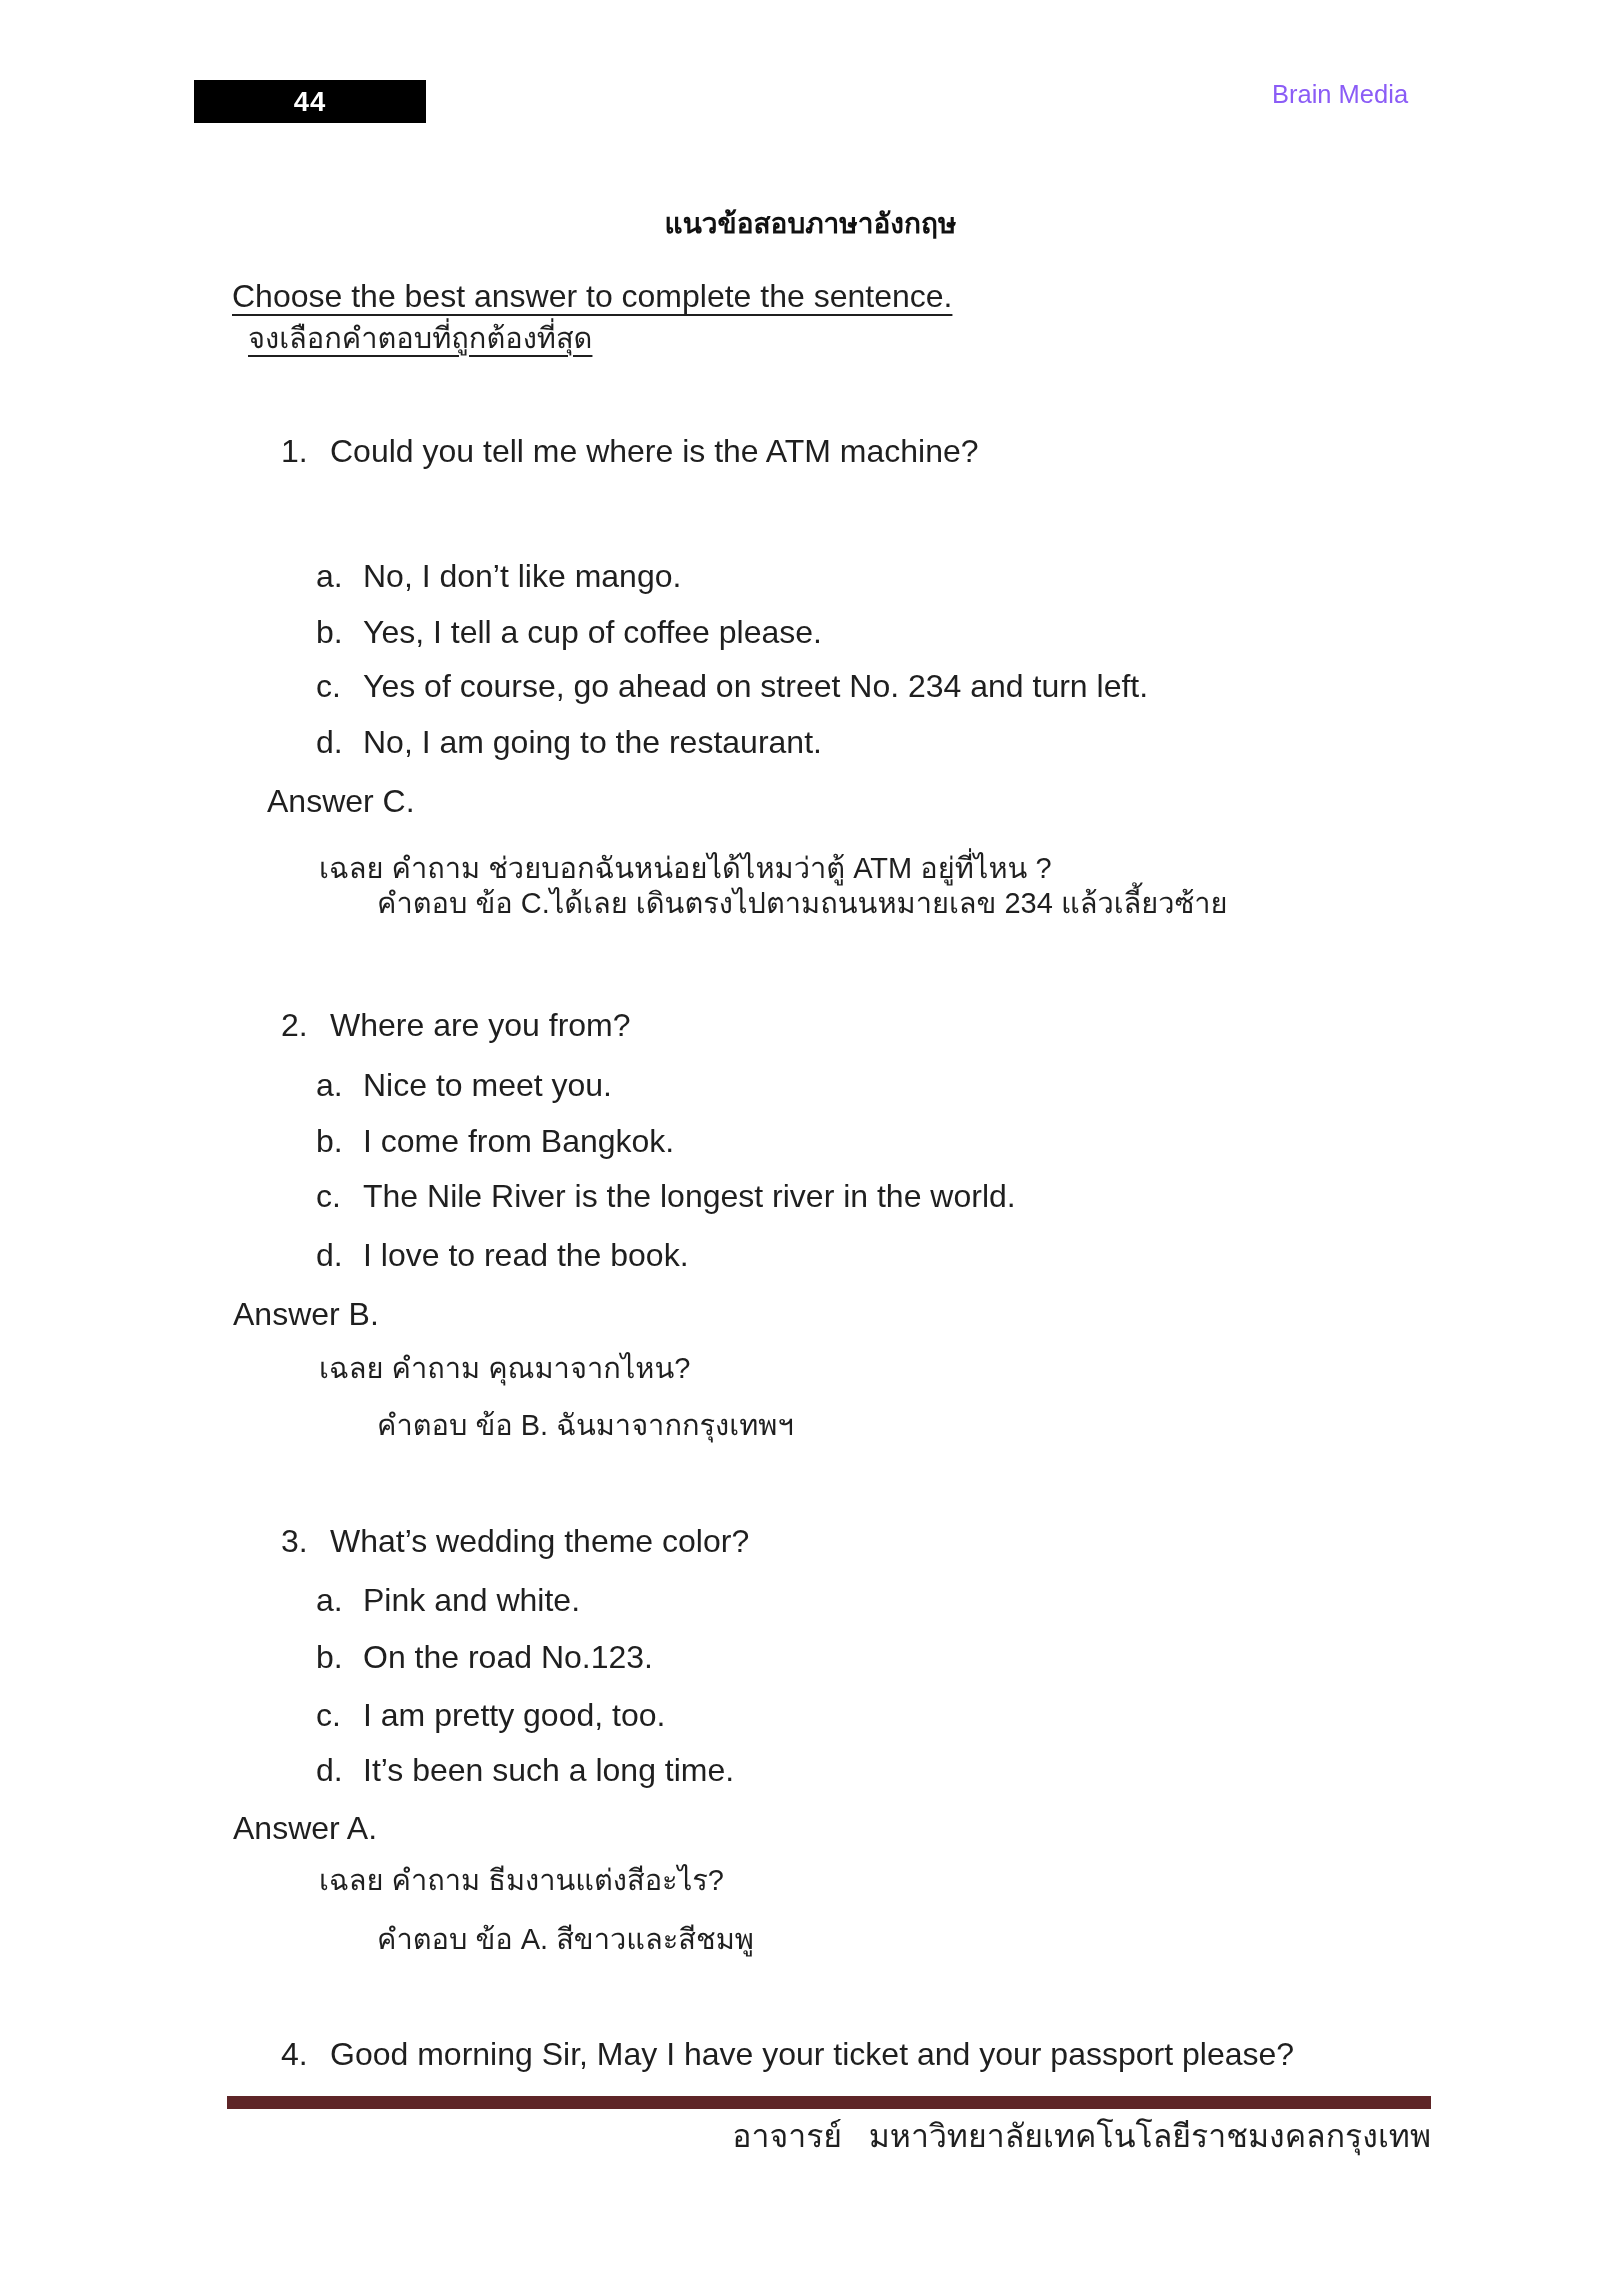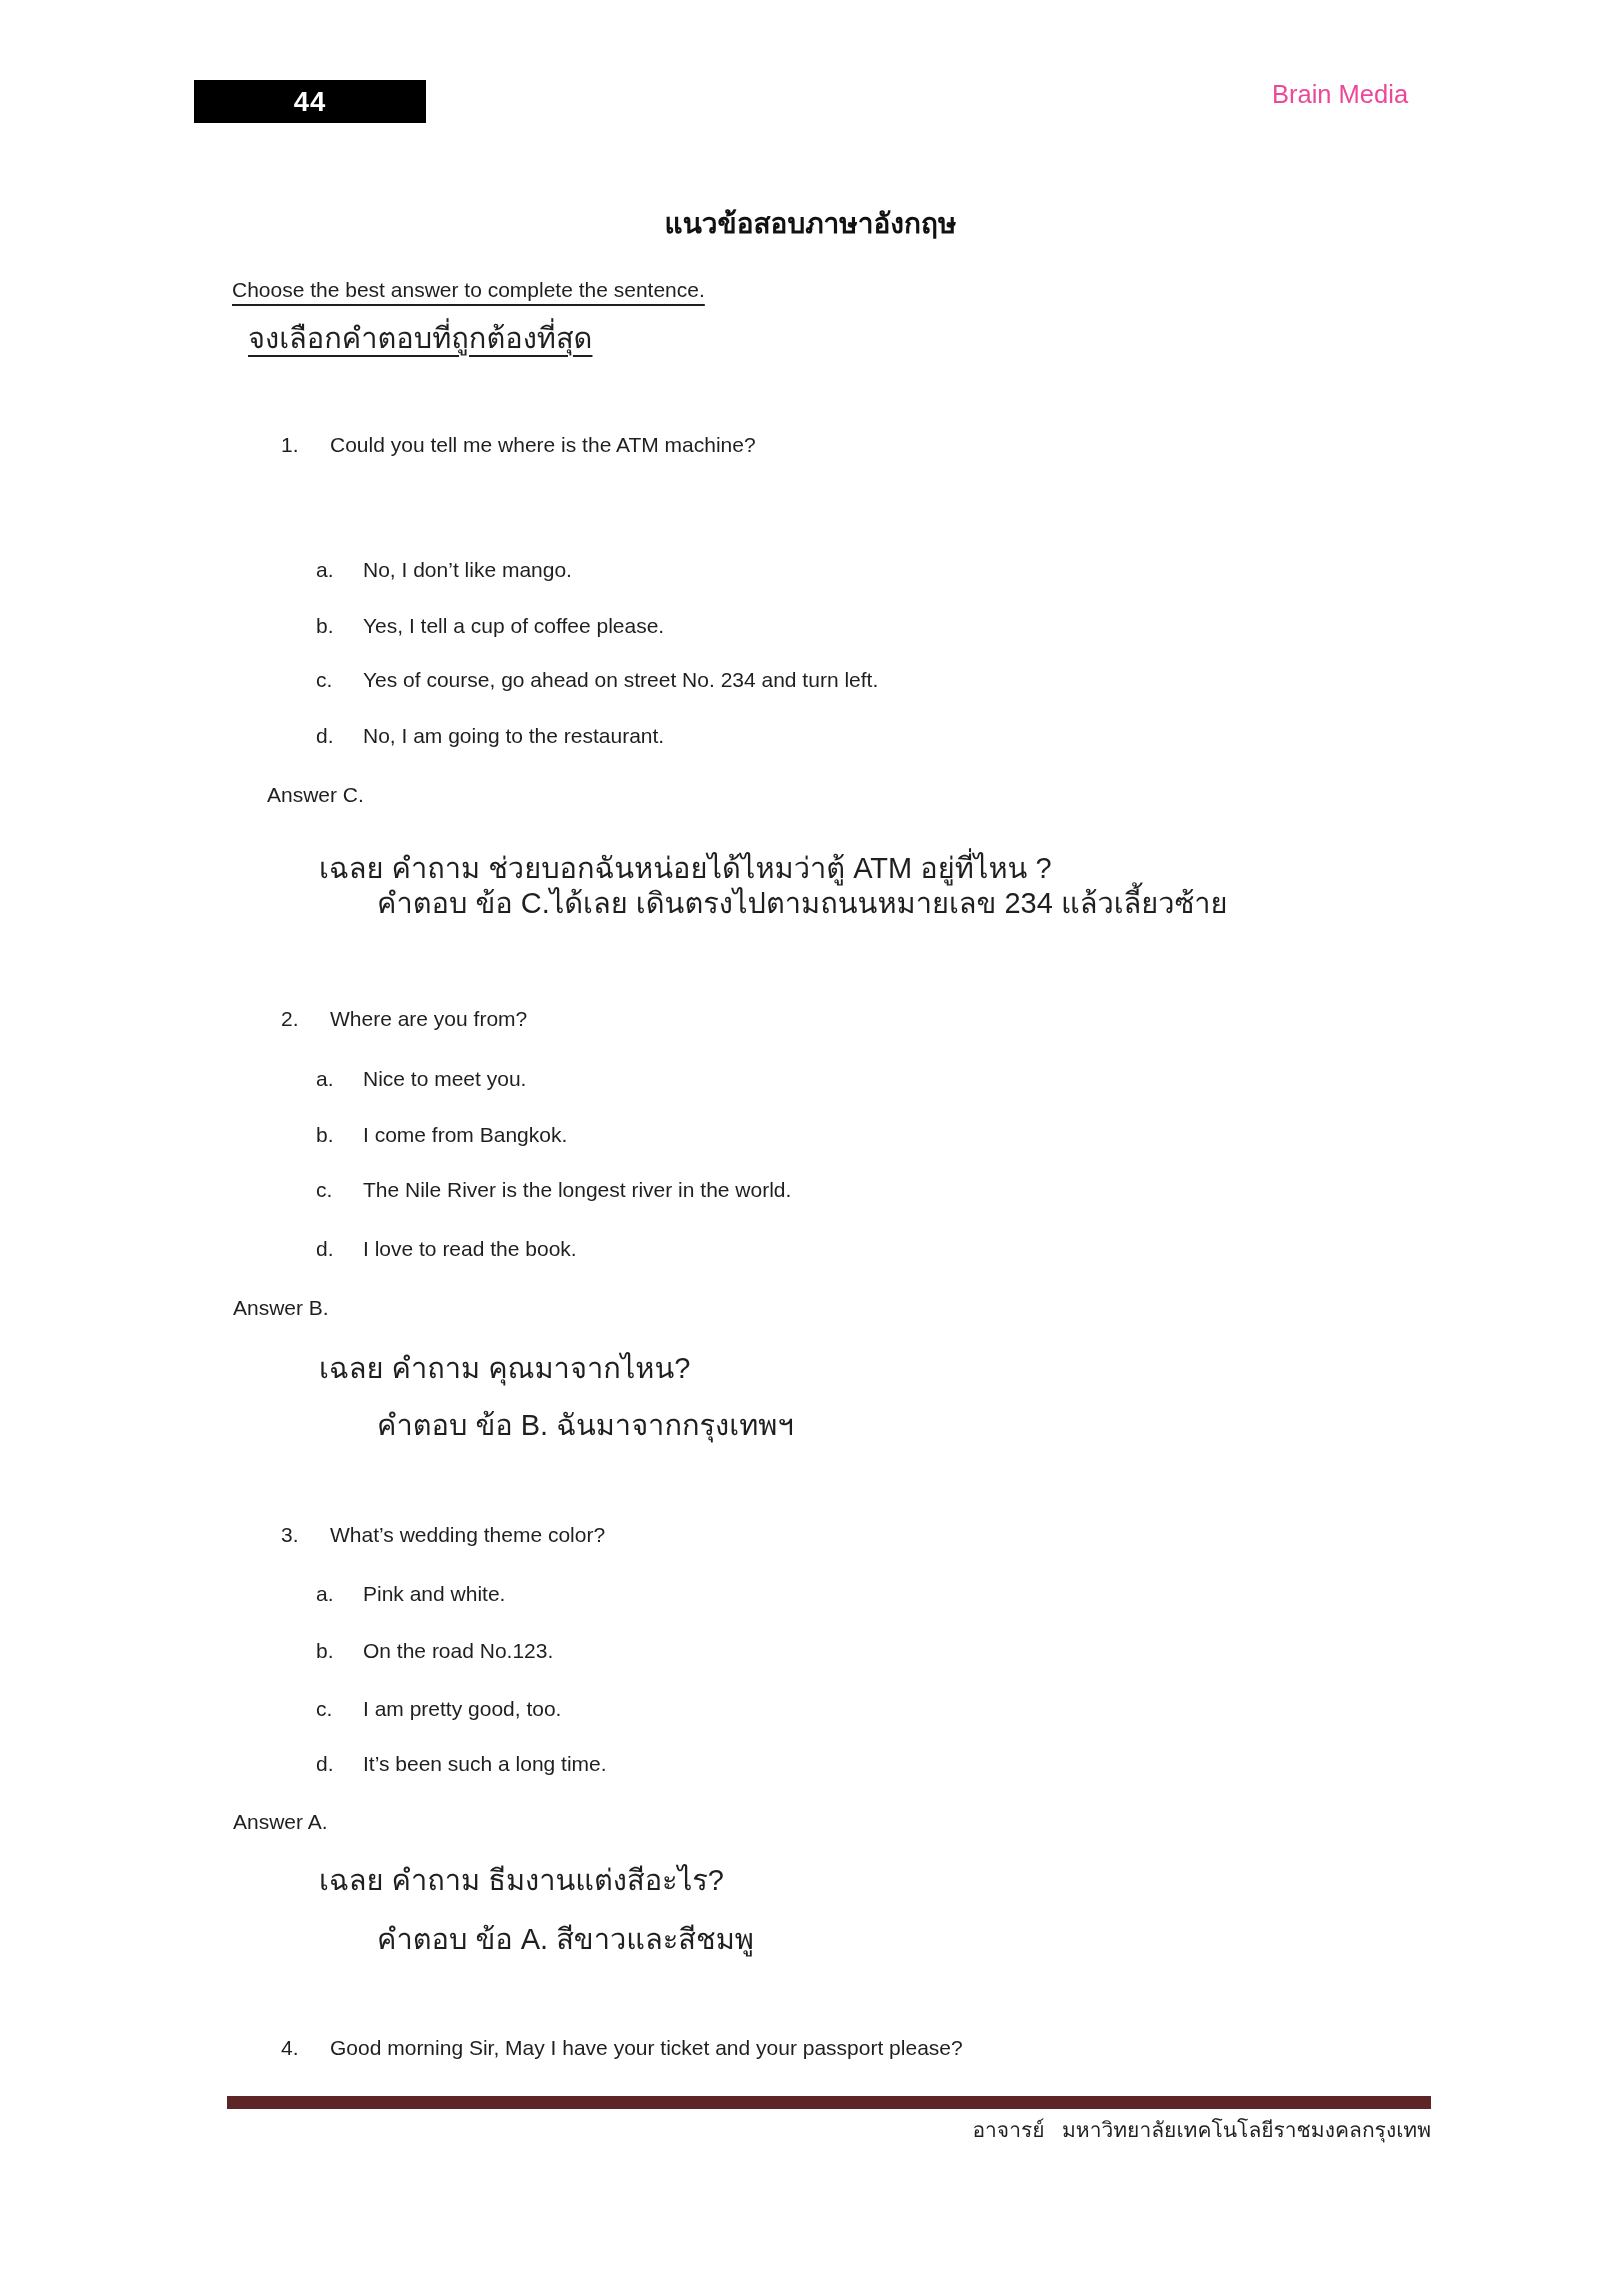--- a/index.html
+++ b/index.html
@@ -3,25 +3,25 @@
 <meta charset="utf-8">
 <style>
   :root{
     --text:#1f1f1f;
     --rule:#5e2527;
   }
   html,body{margin:0;padding:0;background:#ffffff;}
   body{font-family:"Liberation Sans","DejaVu Sans",sans-serif;color:var(--text);}
   .page{position:relative;width:1621px;height:2293px;background:#ffffff;overflow:hidden;}
   .abs{position:absolute;}
-  .line{font-size:21px;line-height:1.2;color:var(--text);white-space:nowrap;}
+  .line{font-size:32px;line-height:1.2;color:var(--text);white-space:nowrap;}
   .thai{font-size:29px;line-height:1.25;}
   .underlined{text-decoration:underline;text-decoration-thickness:2px;text-underline-offset:6.9px;}
   .title{font-size:28px;font-weight:700;color:#111;}
-  .brand{font-size:25.5px;color:#ec4899;white-space:nowrap;}
+  .brand{font-size:25.5px;color:#8b5cf6;white-space:nowrap;}
   .page-num-box{background:#000000;display:flex;align-items:center;justify-content:center;}
   .page-num-box span{color:#ffffff;font-size:27.4px;font-weight:700;letter-spacing:1px;}
   .q-row{display:flex;}
   .q-num{display:inline-block;width:49px;flex:0 0 49px;}
   .opt-row{display:flex;}
   .opt-letter{display:inline-block;width:47px;flex:0 0 47px;}
   .footer-rule{background:var(--rule);}
   .footer-text{white-space:pre;}
 </style>
 </head>

